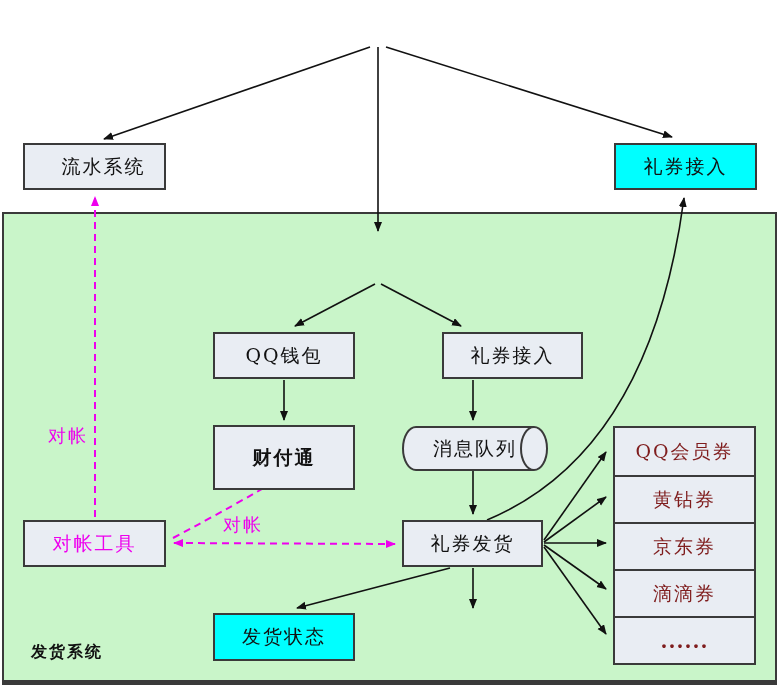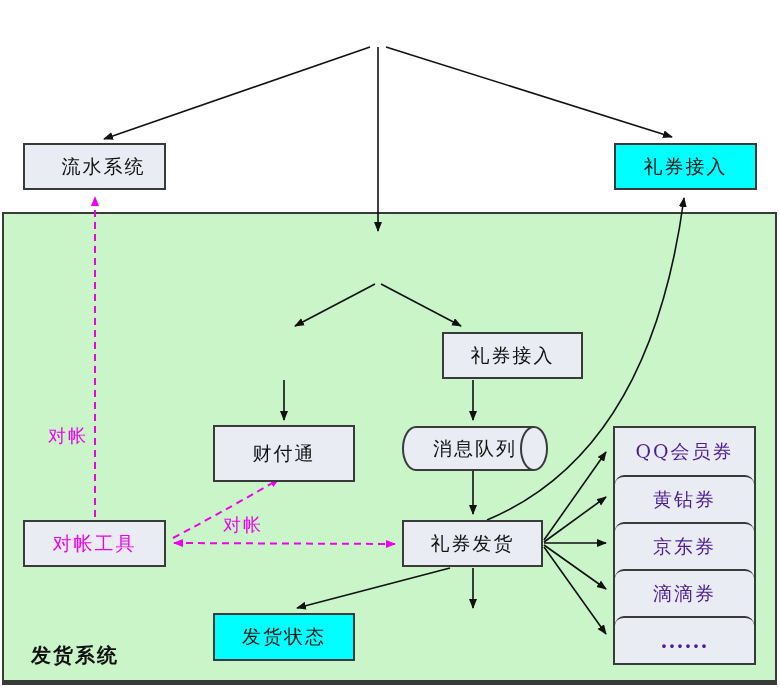--- a/index.html
+++ b/index.html
@@ -12,25 +12,25 @@
         display:flex;align-items:center;justify-content:center;
         font-size:19px;color:#111111;letter-spacing:2px;white-space:nowrap;}
   .node.cyan{background:#00ffff;}
   .node.noborder{border:none;background:transparent;}
   .node.magentaText{color:#ee00ee;}
   .cyl-svg{position:absolute;left:0;top:0;}
   .cyl-label{position:relative;z-index:2;}
   .coupon-col{position:absolute;left:613px;top:426px;width:143px;box-sizing:border-box;
               border:2px solid #3a3a3a;background:#e9edf3;}
   .coupon-row{box-sizing:border-box;height:47px;display:flex;align-items:center;justify-content:center;
-              font-size:19px;color:#4c1d95;letter-spacing:2px;border-top:2px solid #3a3a3a;border-radius:9px;}
+              font-size:19px;color:#7f1d1d;letter-spacing:2px;border-top:2px solid #3a3a3a;}
   .coupon-row:first-child{border-top:none;}
   .coupon-row.dots{font-weight:bold;font-size:20px;letter-spacing:1px;}
   .edge-label{position:absolute;color:#ee00ee;font-size:18px;letter-spacing:2px;font-weight:normal;}
-  .region-label{position:absolute;left:31px;top:642px;font-size:20px;font-weight:bold;
+  .region-label{position:absolute;left:31px;top:642px;font-size:16px;font-weight:bold;
                 color:#111111;letter-spacing:2px;}
 </style>
 </head>
 <body>
 
 <div class="stage">
 
   <div class="region"></div>
 
   <svg class="arrows" viewBox="0 0 780 687">
@@ -68,24 +68,25 @@
       <path d="M173,538 Q237,504 279,479" marker-end="url(#am)"></path>
     </g>
   </svg>
 
 
   <div class="node" style="left:23px;top:143px;width:143px;height:47px;padding-left:18px;">流水系统</div>
 
   <div class="node cyan" style="left:614px;top:143px;width:143px;height:47px;">礼券接入</div>
 
 
+  <div class="node" style="left:213px;top:332px;width:142px;height:47px;">QQ钱包</div>
 
   <div class="node" style="left:402px;top:332px;width:141px;height:47px;margin-left:40px;">礼券接入</div>
 
-  <div class="node" style="left:213px;top:425px;width:142px;height:57px;">财付通</div>
+  <div class="node" style="left:213px;top:425px;width:142px;height:65px;font-weight:bold;">财付通</div>
 
   <div class="node noborder" style="left:401px;top:425px;width:148px;height:47px;">
     <svg class="cyl-svg" width="148" height="47" viewBox="0 0 148 47">
       <path d="M15,2 L133,2 A13,21.5 0 0 1 133,45 L15,45 A13,21.5 0 0 1 15,2 Z" fill="#e9edf3" stroke="#3a3a3a" stroke-width="2"></path>
       <path d="M133,2 A13,21.5 0 0 0 133,45" fill="none" stroke="#3a3a3a" stroke-width="2"></path>
     </svg>
     <span class="cyl-label">消息队列</span>
   </div>
 
   <div class="node magentaText" style="left:23px;top:520px;width:143px;height:47px;">对帐工具</div>

